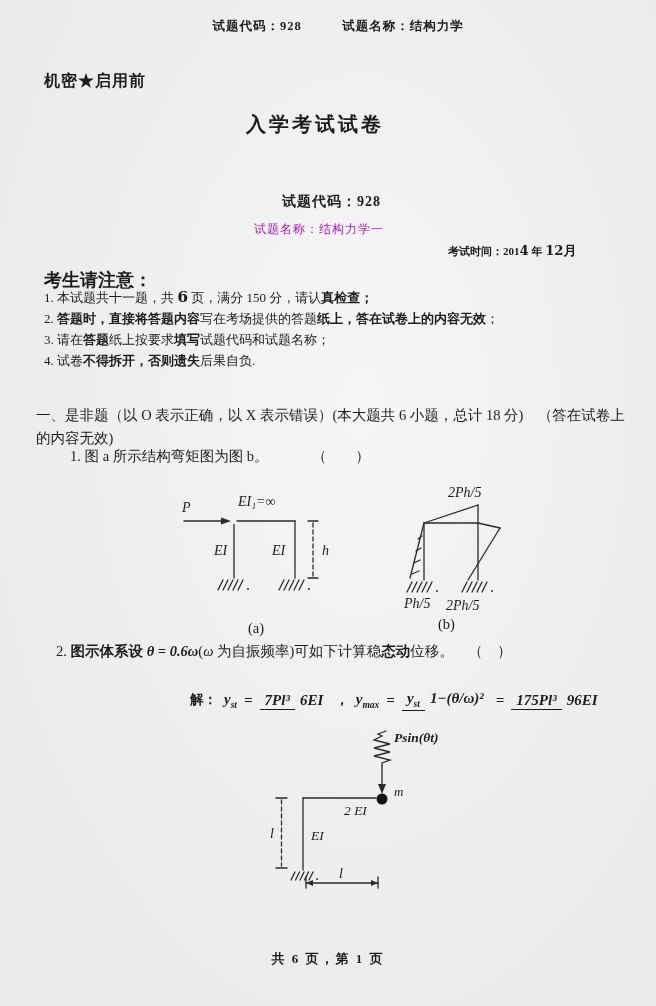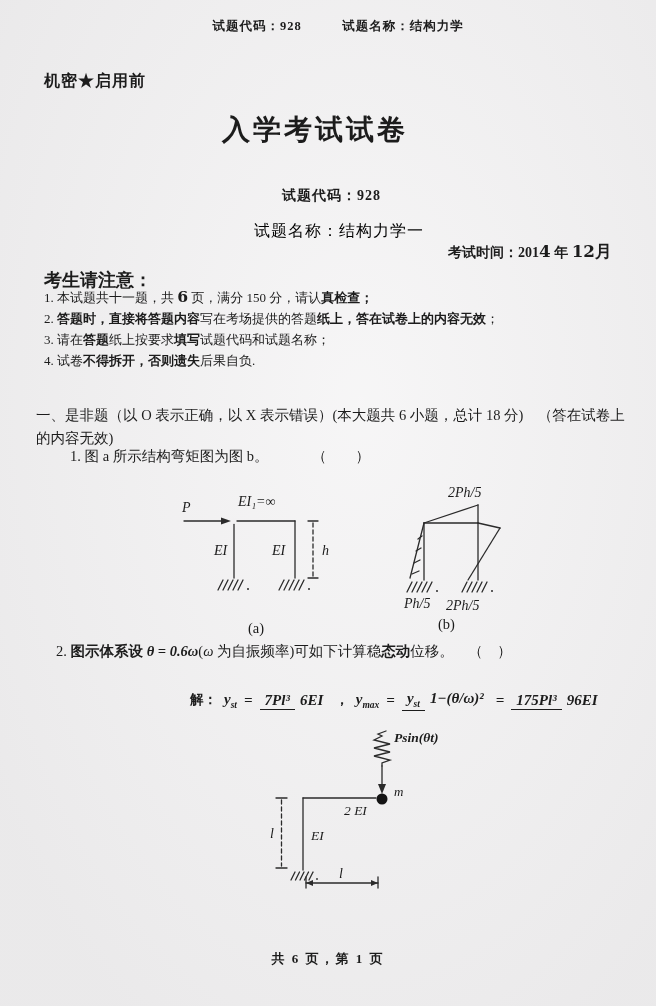--- a/index.html
+++ b/index.html
@@ -12,24 +12,24 @@
   }
   .abs{position:absolute;}
   .b{font-weight:bold;}
   .it{font-style:italic;}
   .bi{font-weight:bold;font-style:italic;}
   .hand{font-family:"DejaVu Serif",serif;font-weight:bold;font-size:1.2em;line-height:0;}
   .top-header{top:18px;left:0;width:100%;text-align:center;font-size:12.5px;font-weight:bold;letter-spacing:1px;padding-left:10px;}
   .secrecy{left:44px;top:71px;font-size:16px;font-weight:bold;letter-spacing:1px;}
   .titlebox{left:0;top:96px;width:586px;text-align:center;}
   .title1{font-size:24px;font-weight:bold;letter-spacing:1px;}
-  .title2{font-size:28px;font-weight:bold;letter-spacing:3px;margin-top:15px;padding-left:44px;}
-  .code-line{left:282px;top:187px;font-size:14px;font-weight:bold;letter-spacing:1px;}
-  .name-line{left:254px;top:221px;font-size:16px;letter-spacing:1px;color:#000000;}
-  .time-line{left:448px;top:244px;font-size:14px;}
+  .title2{font-size:20px;font-weight:bold;letter-spacing:3px;margin-top:15px;padding-left:44px;}
+  .code-line{left:282px;top:193px;font-size:14px;font-weight:bold;letter-spacing:1px;}
+  .name-line{left:254px;top:221px;font-size:12px;letter-spacing:1px;color:#a21caf;}
+  .time-line{left:448px;top:244px;font-size:11px;}
   .notice-title{left:44px;top:268px;font-size:18px;font-weight:bold;}
   .nline{left:44px;font-size:13px;white-space:nowrap;}
   .sec-heading{left:36px;top:404px;width:600px;font-size:14.5px;line-height:23px;}
   .q1{left:70px;top:447px;font-size:14.5px;}
   .q2{left:56px;top:642px;font-size:14.5px;}
   .formula{left:190px;top:672px;height:56px;display:flex;align-items:center;gap:7px;
            font-size:15px;font-style:italic;font-weight:bold;}
   .formula .cjk{font-style:normal;font-size:13.5px;}
   .frac{display:inline-flex;flex-direction:row;text-align:center;line-height:1.2;}
   .frac .num{border-bottom:1.4px solid #1c1c1c;padding:0 5px;display:block;}

